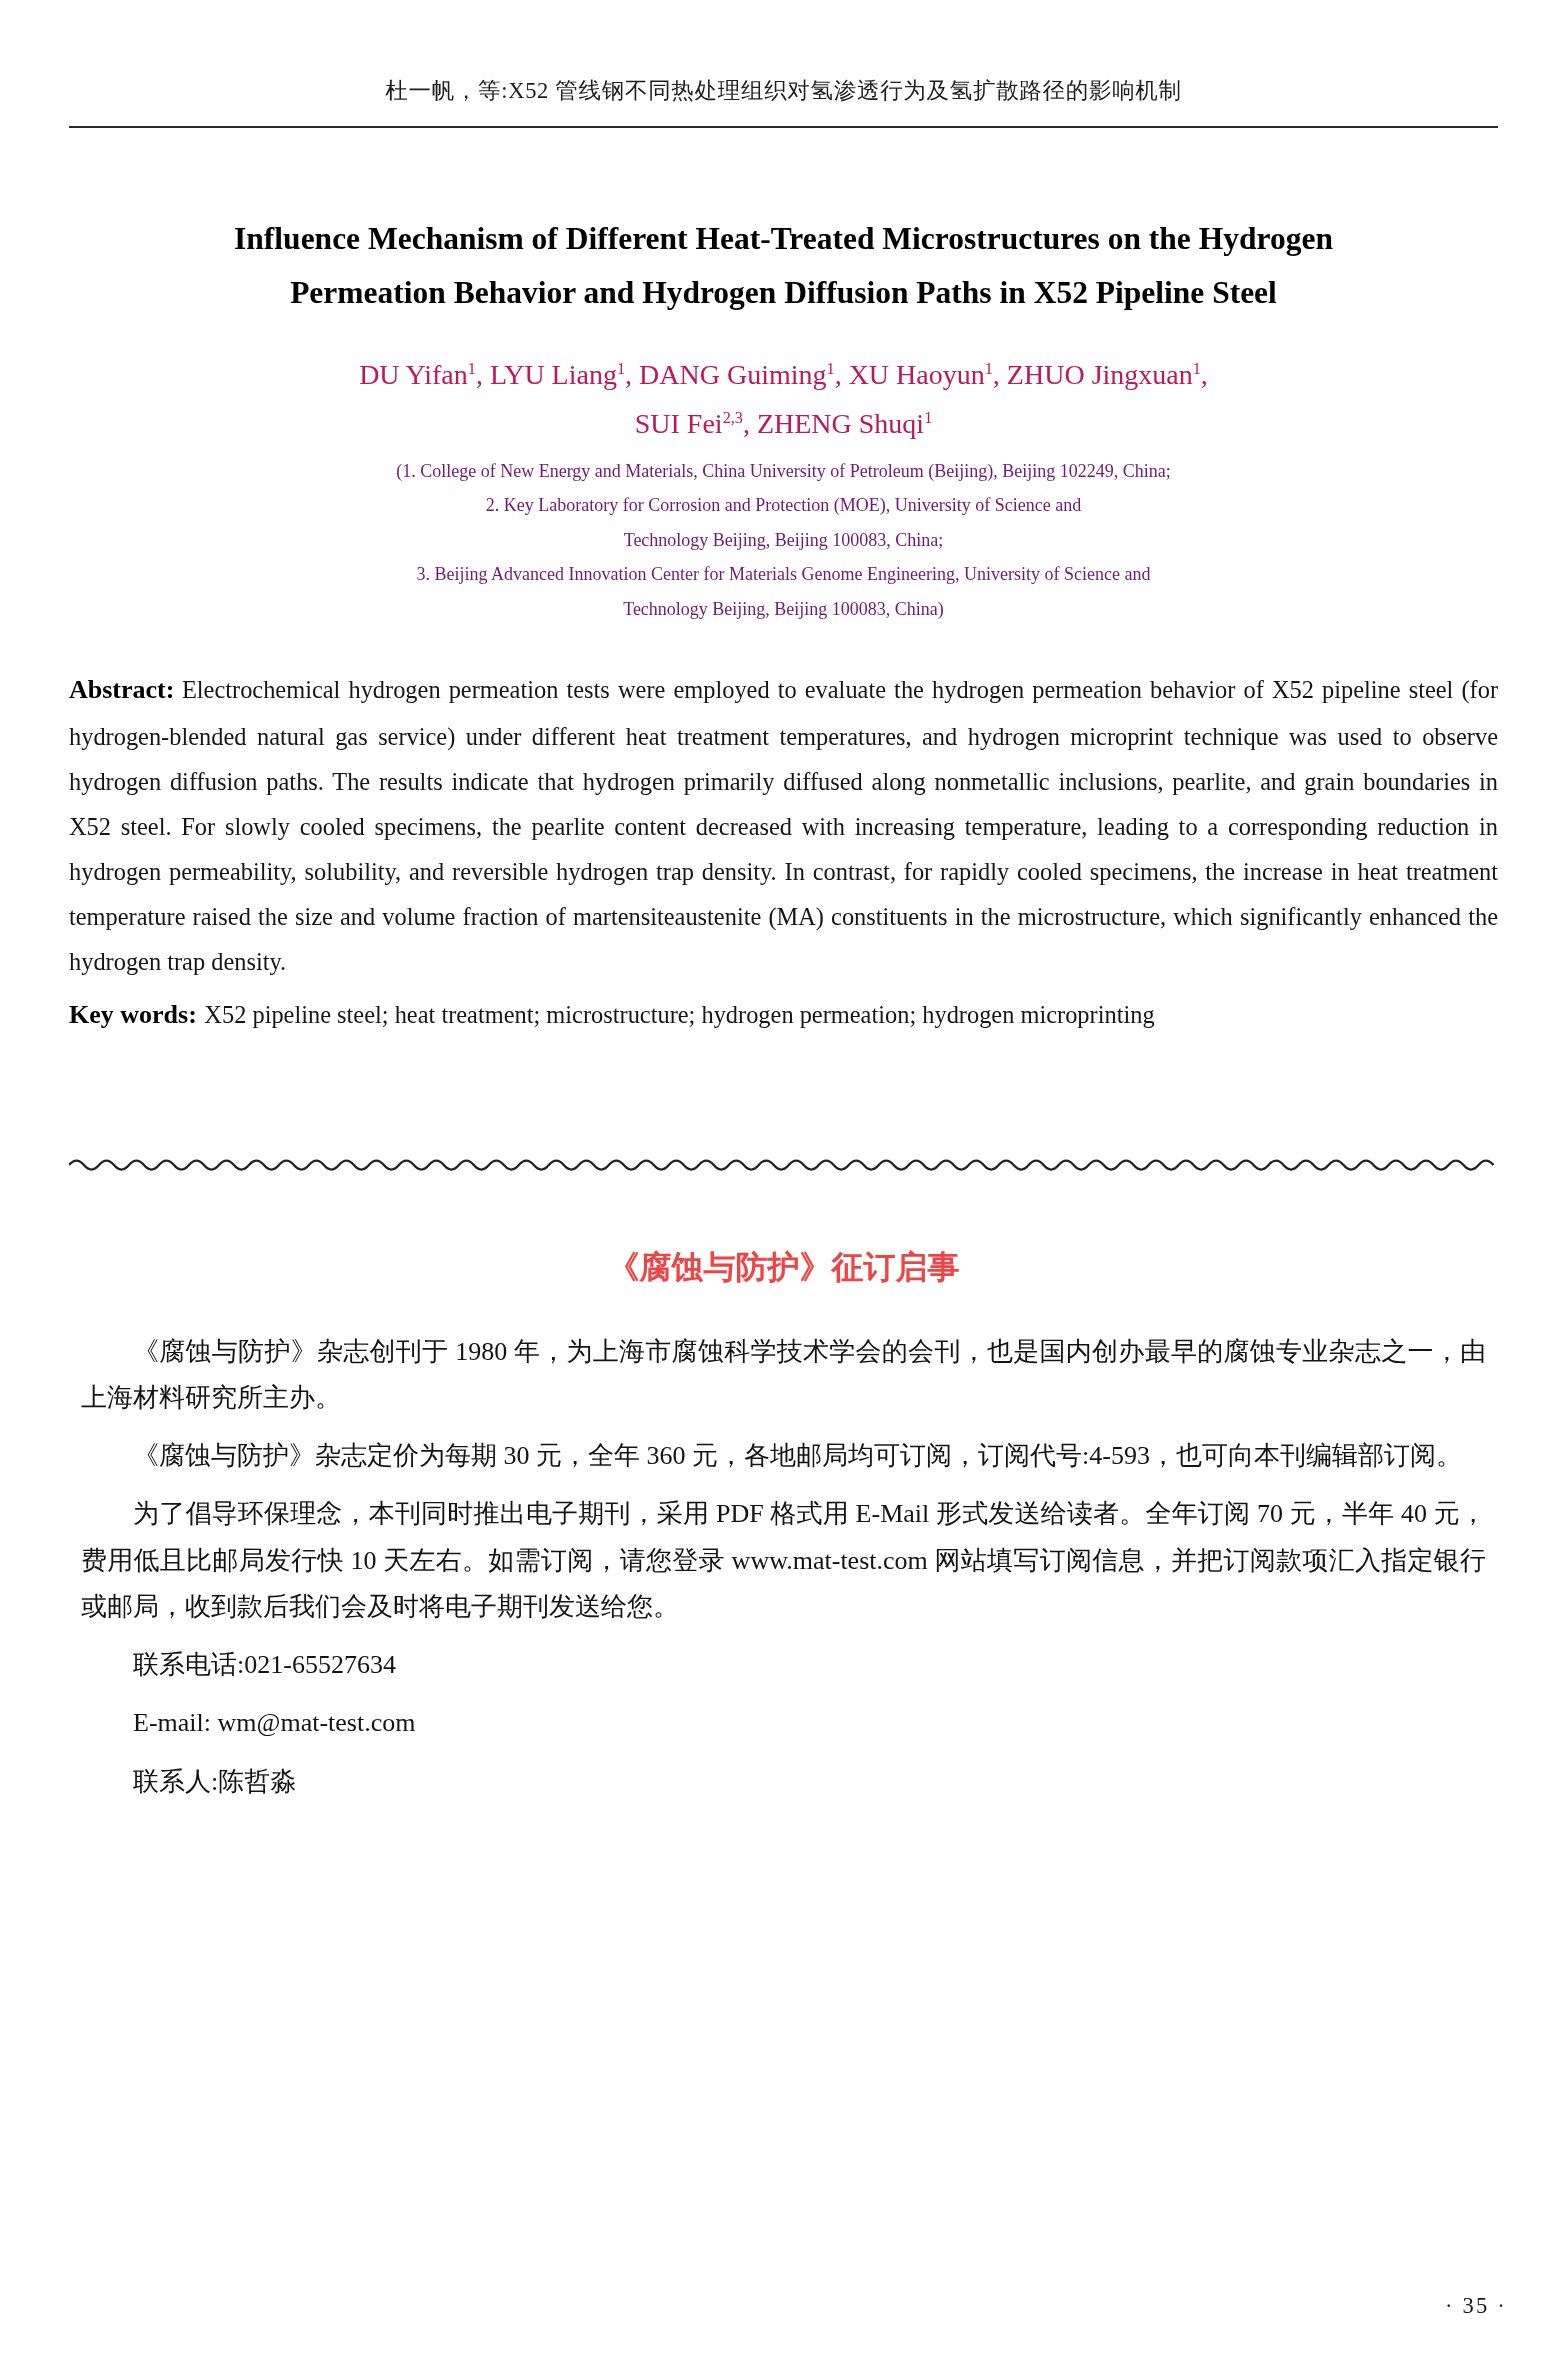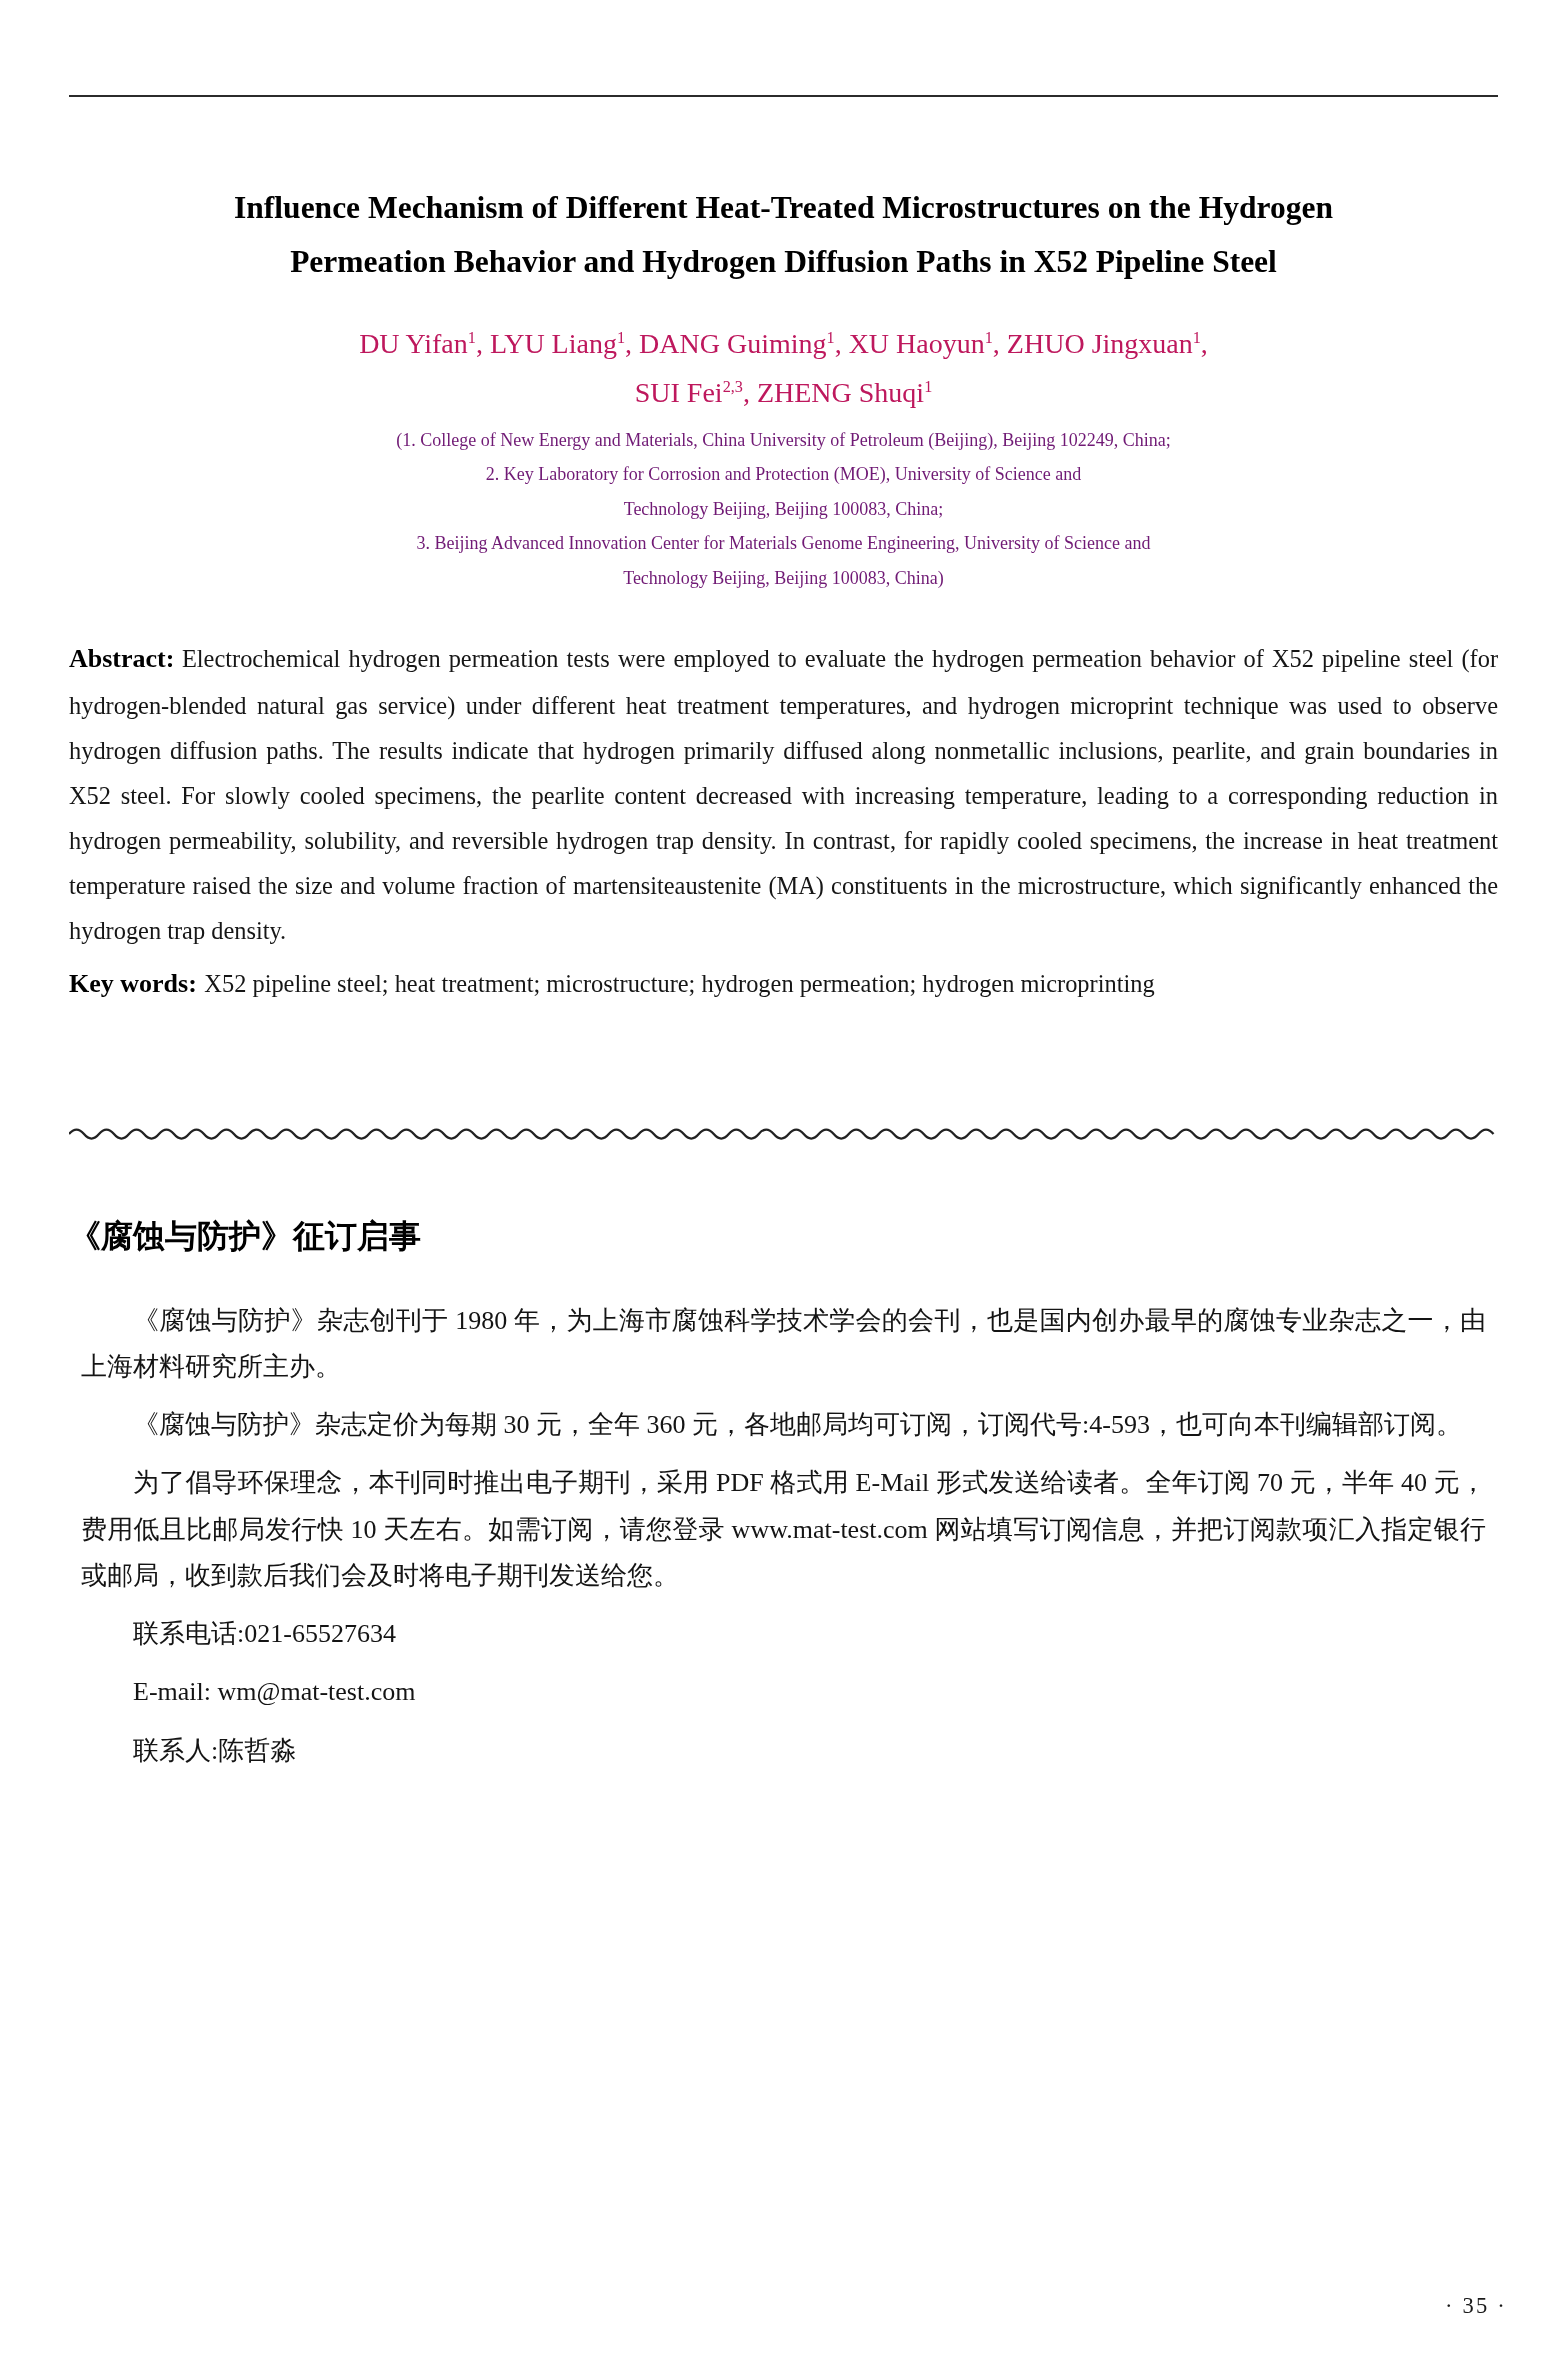--- a/index.html
+++ b/index.html
@@ -65,24 +65,25 @@
     color: #000;
   }
   .divider {
     margin-top: 114px;
     height: 24px;
     line-height: 0;
   }
   .divider svg { display: block; }
   .notice-title {
     margin: 69px 0 0;
+    text-align: center;
     font-size: 32px;
     font-weight: 700;
     font-family: "Liberation Sans", "DejaVu Sans", sans-serif;
-    color: #000000;
+    color: #ef4444;
   }
   .notice-body {
     margin-top: 39px;
     font-size: 26px;
     line-height: 1.78;
     color: #141414;
   }
   .notice-body p {
     margin: 12px;
     text-indent: 2em;
@@ -98,20 +99,21 @@
     color: #1a1a1a;
     margin-top: 41px;
   }
 </style>
 </head>
 <body>
 
 <div class="page">
 
   <header>
+    <div class="running-head">杜一帆，等:X52 管线钢不同热处理组织对氢渗透行为及氢扩散路径的影响机制</div>
     <div class="head-rule"></div>
   </header>
 
   <main>
     <h1 class="title">
       <span class="line">Influence Mechanism of Different Heat-Treated Microstructures on the Hydrogen</span>
       <span class="line">Permeation Behavior and Hydrogen Diffusion Paths in X52 Pipeline Steel</span>
     </h1>
 
     <div class="authors">

